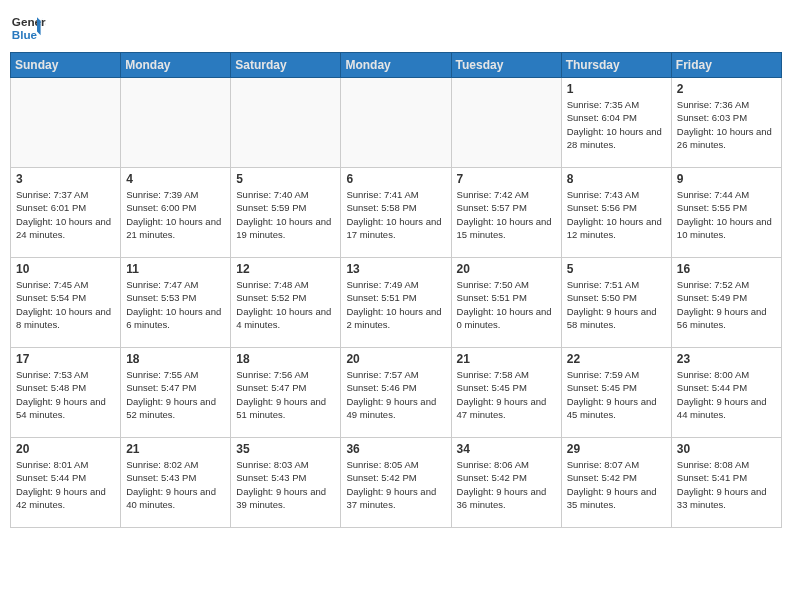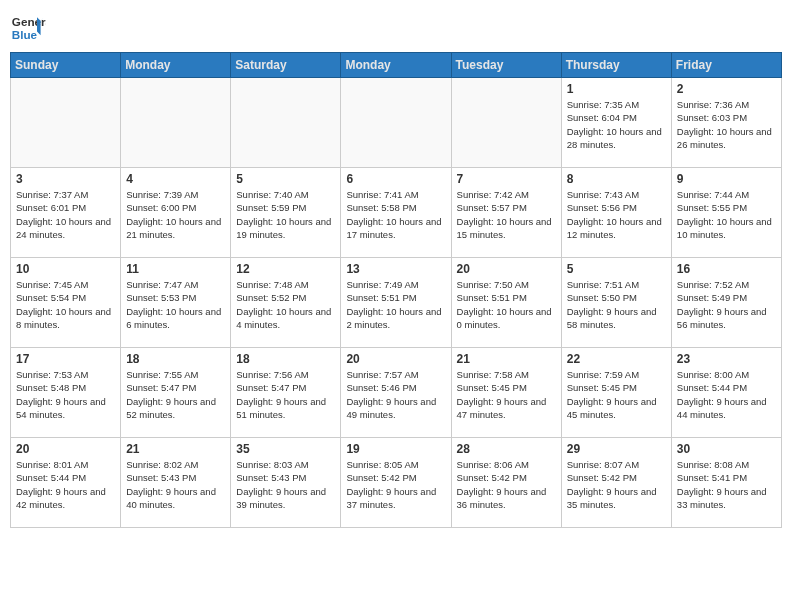--- a/index.html
+++ b/index.html
@@ -215,25 +215,25 @@
         </td>
         <td>
           <span class="day-num">21</span>
           <div class="day-info">Sunrise: 8:02 AM<br>Sunset: 5:43 PM<br>Daylight: 9 hours and 40 minutes.</div>
         </td>
         <td>
           <span class="day-num">35</span>
           <div class="day-info">Sunrise: 8:03 AM<br>Sunset: 5:43 PM<br>Daylight: 9 hours and 39 minutes.</div>
         </td>
         <td>
-          <span class="day-num">19</span>
+          <span class="day-num">36</span>
           <div class="day-info">Sunrise: 8:05 AM<br>Sunset: 5:42 PM<br>Daylight: 9 hours and 37 minutes.</div>
         </td>
         <td>
-          <span class="day-num">28</span>
+          <span class="day-num">34</span>
           <div class="day-info">Sunrise: 8:06 AM<br>Sunset: 5:42 PM<br>Daylight: 9 hours and 36 minutes.</div>
         </td>
         <td>
           <span class="day-num">29</span>
           <div class="day-info">Sunrise: 8:07 AM<br>Sunset: 5:42 PM<br>Daylight: 9 hours and 35 minutes.</div>
         </td>
         <td>
           <span class="day-num">30</span>
           <div class="day-info">Sunrise: 8:08 AM<br>Sunset: 5:41 PM<br>Daylight: 9 hours and 33 minutes.</div>
         </td>

